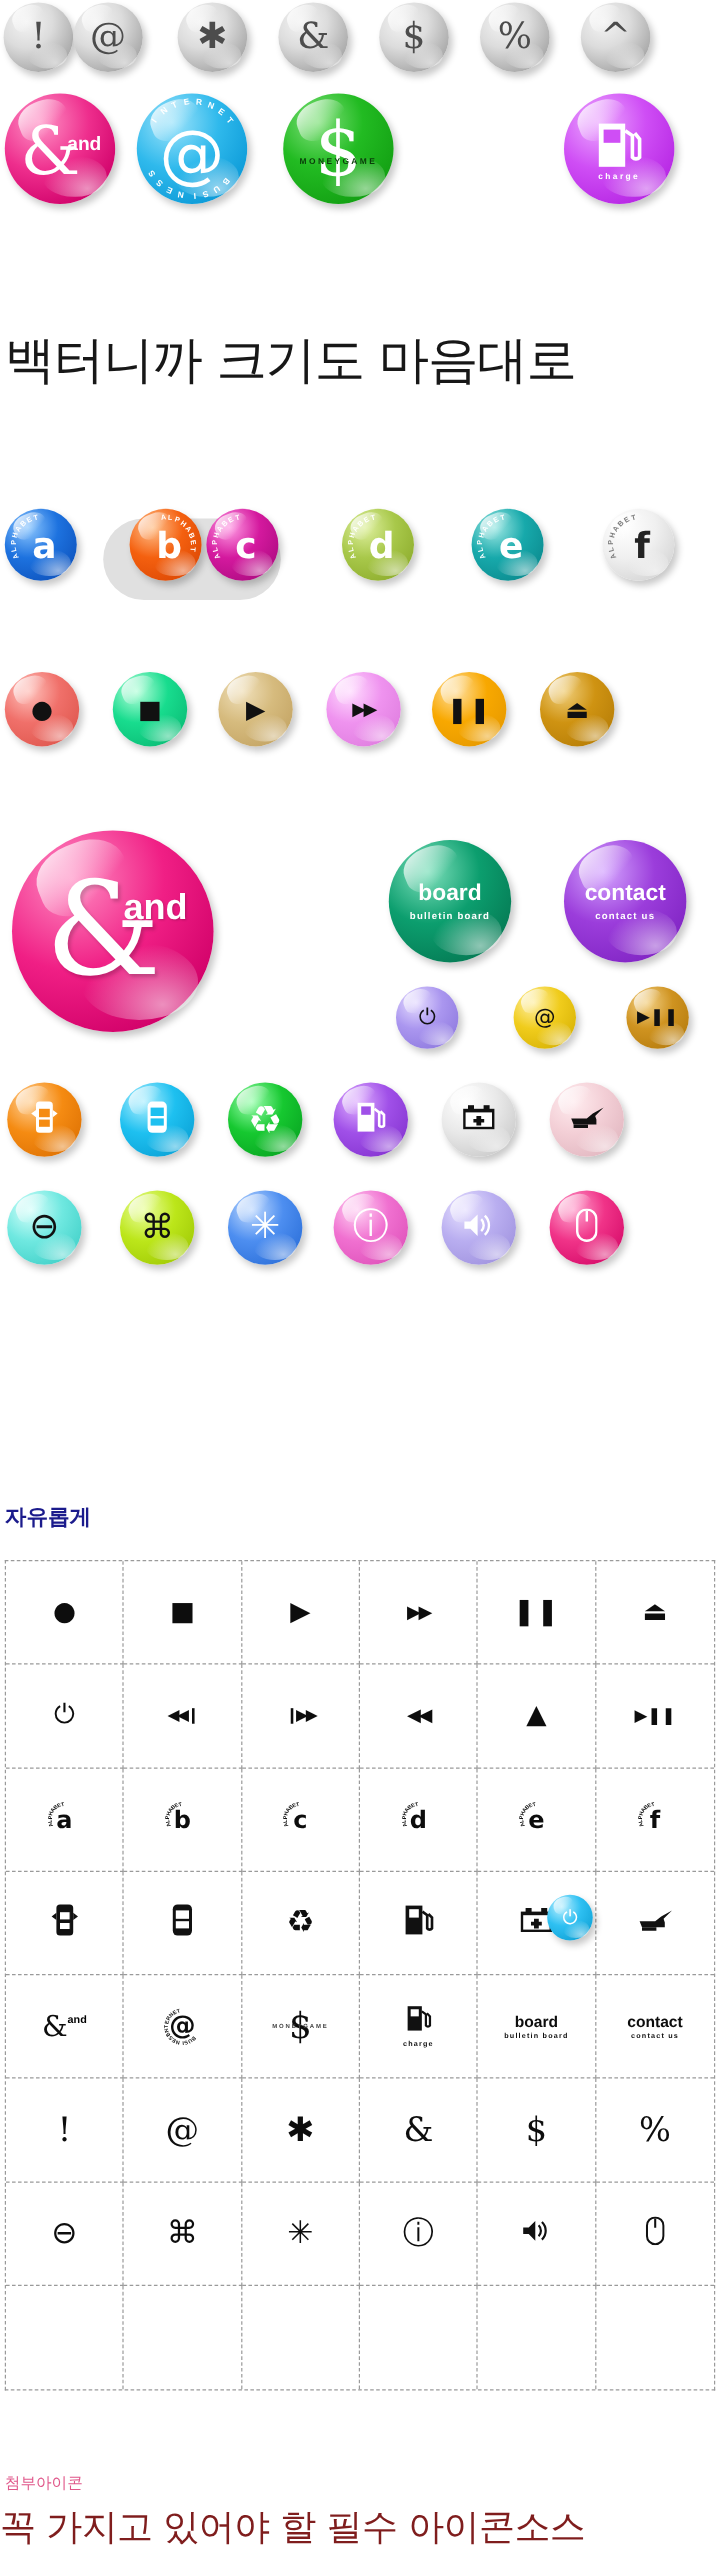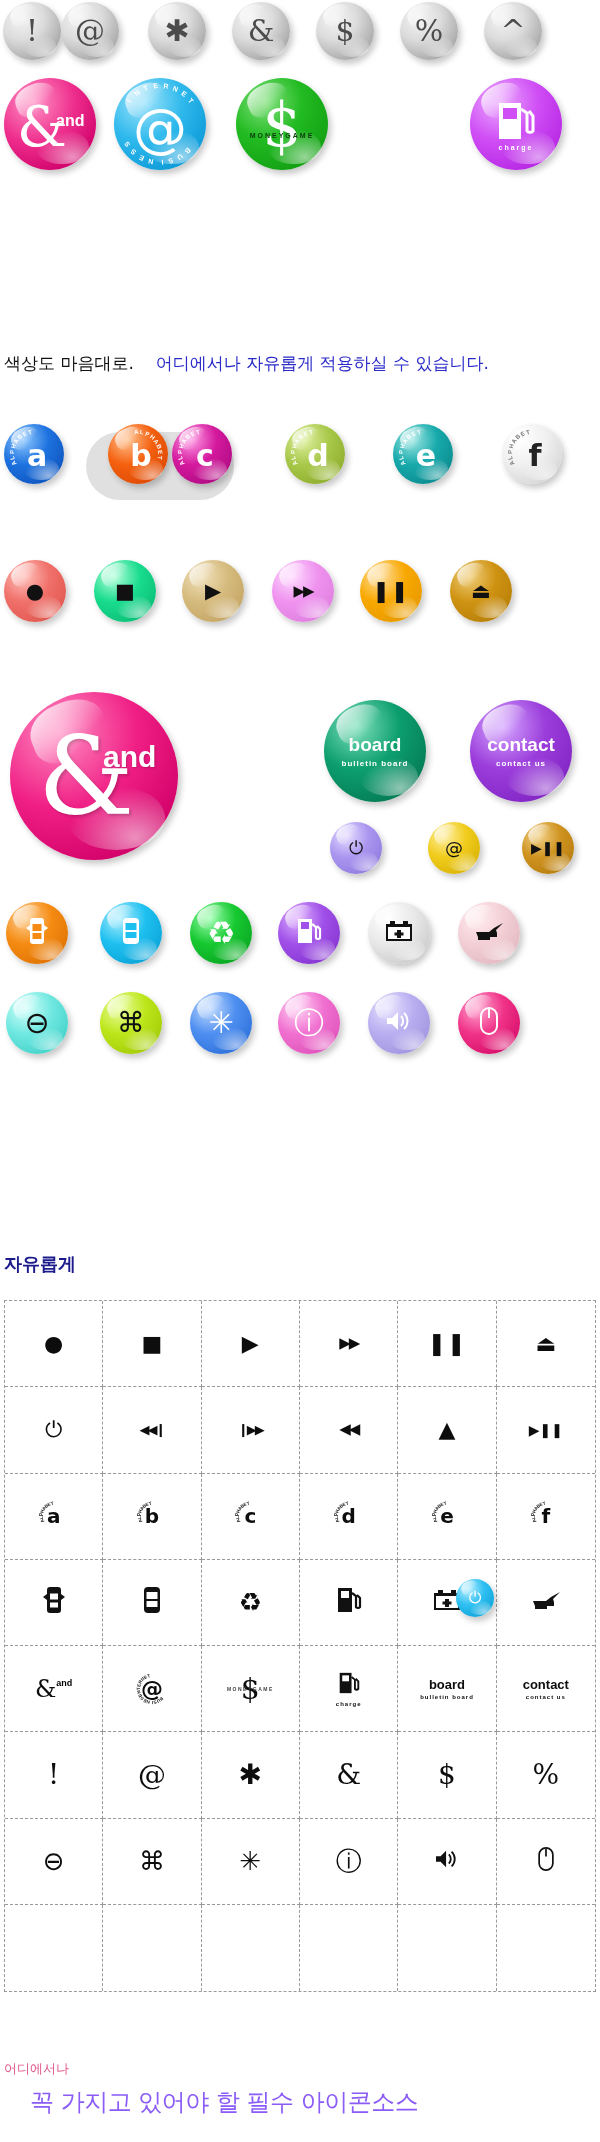--- a/index.html
+++ b/index.html
@@ -146,22 +146,22 @@
   .gring span{position:absolute;left:50%;top:50%;font-size:4.5px;font-weight:700;color:#111;transform-origin:0 0;}
   .gring .ctr{position:absolute;left:0;top:0;width:34px;height:34px;display:flex;align-items:center;justify-content:center;
     font-size:20px;font-weight:700;color:#0d0d0d;font-family:"DejaVu Sans",sans-serif;transform:none;}
   
   .floatpwr{position:absolute;left:456px;top:1579px;width:38px;height:38px;z-index:9;
     background:radial-gradient(circle at 32% 26%,#bdf0ff 0%,#2ec0f2 42%,#12a4d8 82%,#0b86b4 100%);}
   .floatpwr .glyph{color:#fff;font-size:16px;}
 
   
   .foot1{position:absolute;left:4px;top:2060px;font-size:13px;color:#e0578a;font-family:"DejaVu Sans",sans-serif;}
-  .foot2{position:absolute;left:0px;top:2086px;font-size:24px;color:#8b5cf6;white-space:nowrap;
-    font-family:"DejaVu Sans",sans-serif;letter-spacing:-0.5px;margin-left:30px;}
+  .foot2{position:absolute;left:0px;top:2086px;font-size:30px;color:#7f1d1d;white-space:nowrap;
+    font-family:"DejaVu Sans",sans-serif;letter-spacing:-0.5px;}
 </style>
 </head>
 <body>
 
 <div class="page">
 
   <div class="row-grey">
     <div class="cell" style="left:3px">
         <div class="btn shadow grey-btn">
           <span class="glyph">!</span>
@@ -246,23 +246,21 @@
             <rect x="3" y="4" width="22" height="36" fill="#fff"></rect>
             <rect x="7" y="9" width="14" height="11" fill="#cf4ef5"></rect>
             <path d="M25 10 L31 14 L31 32 a4 4 0 0 0 6 0 L37 17 L33 12" fill="none" stroke="#fff" stroke-width="3"></path>
           </svg>
         </span>
         <span style="position:absolute;z-index:5;left:0;right:0;top:66px;text-align:center;color:#fff;font-size:7px;font-weight:700;letter-spacing:2px">charge</span>
       </div>
     </div>
   </div>
 
-  <div class="subline">
-    <span class="k1">색상도 마음대로.</span><span class="k2">어디에서나 자유롭게 적용하실 수 있습니다.</span>
-  </div>
+  <div class="headline">백터니까 크기도 마음대로</div>
 
   <div class="row-alpha">
     <div class="alpha-pill"></div>
 
     <div class="cell" style="left:4px">
         <div class="btn shadow a-btn a-blue">
       <span class="glyph">a</span>
       <div class="ringtext a-ring">
         <span style="transform:rotate(-120deg) translate(0,-25px)">A</span>
             <span style="transform:rotate(-105deg) translate(0,-25px)">L</span>
@@ -785,16 +783,16 @@
     <div class="gcell"></div>
     <div class="gcell"></div>
     <div class="gcell"></div>
     <div class="gcell"></div>
   </div>
 
   <div class="btn shadow floatpwr">
     <span class="glyph">⏻</span>
   </div>
 
-  <div class="foot1">어디에서나</div>
+  <div class="foot1">첨부아이콘</div>
   <div class="foot2">꼭 가지고 있어야 할 필수 아이콘소스</div>
 
 </div>
 
 </body></html>

